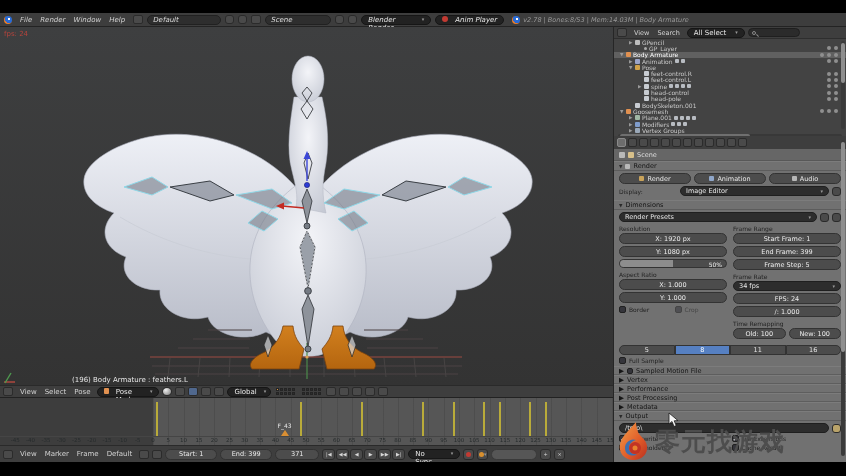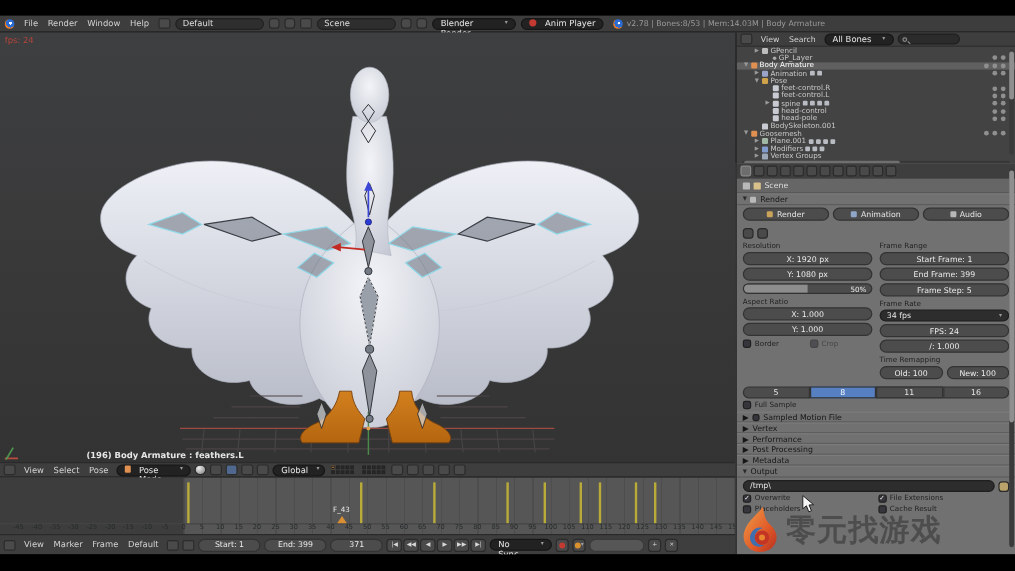--- a/index.html
+++ b/index.html
@@ -1,33 +1,33 @@
 <!DOCTYPE html>
 <html><head>
 <meta charset="utf-8">
 <style>
   *{margin:0;padding:0;box-sizing:border-box;}
   html,body{width:846px;height:476px;background:#000;font-family:"DejaVu Sans",sans-serif;overflow:hidden;}
   .abs{position:absolute;}
   #stage{position:relative;width:846px;height:476px;background:#000;}
 
   
-  #info-bar{left:0;top:13px;width:846px;height:14px;background:#3d3d3d;border-bottom:1px solid #232323;display:flex;align-items:center;gap:4px;padding:0 4px;font-size:7px;color:#cfcfcf;}
+  #info-bar{left:0;top:13px;width:846px;height:14px;background:#3d3d3d;border-bottom:1px solid #232323;display:flex;align-items:center;gap:4px;padding:0 4px;font-size:7px;color:#cfcfcf;font-style:italic;}
   .menu{padding:0 4px;color:#d2d2d2;}
   .dd-field{background:#2e2e2e;border:1px solid #212121;border-radius:6px;color:#dedede;font-size:7px;height:10px;display:flex;align-items:center;padding:0 5px;gap:3px;}
   .dd-dark{background:#222;border:1px solid #161616;border-radius:6px;color:#e8e8e8;font-size:7px;height:10px;display:flex;padding:0 6px;gap:7px;}
   .mini-btn{width:9px;height:9px;border-radius:3px;background:#4a4a4a;border:1px solid #2a2a2a;display:inline-block;}
   .caret{font-size:5px;color:#9a9a9a;}
   #stats{color:#9a9a9a;font-size:6.5px;margin-left:4px;display:flex;align-items:center;gap:3px;}
   .blender-glyph{width:8px;height:8px;border-radius:50%;background:radial-gradient(circle at 60% 40%, #fff 0 18%, #2a6bd4 19% 55%, #e87d2c 56% 100%);display:inline-block;}
 
   
   #viewport{left:0;top:27px;width:613px;height:358px;background:linear-gradient(#3e3f40,#333);overflow:hidden;}
   #fps-label{left:4px;top:3px;font-size:7px;color:#b5443c;}
-  #vp-info{left:72px;top:349px;font-size:7px;color:#e6e6e6;font-weight:bold;}
+  #vp-info{left:72px;top:349px;font-size:7px;color:#e6e6e6;}
   #vp-header{left:0;top:385px;width:613px;height:13px;background:#3e3e3e;border-top:1px solid #2a2a2a;border-bottom:1px solid #222;display:flex;align-items:center;gap:3px;padding:0 3px;font-size:7px;color:#cfcfcf;}
   .hicon{width:10px;height:9px;background:#4a4a4a;border:1px solid #2b2b2b;border-radius:2px;display:inline-block;}
   .hicon.active{background:#50688e;}
   .layerdots{display:flex;gap:1px;margin:0 2px;}
   .ldcol{display:flex;flex-direction:column;gap:1px;}
   .ldot{width:3px;height:3px;background:#2e2e2e;border:1px solid #242424;}
   .ldot.on{background:#d89540;}
 
   
   #tl-track{left:0;top:398px;width:613px;height:47px;background:#565656;background-image:repeating-linear-gradient(90deg,rgba(0,0,0,.10) 0 1px,transparent 1px 15.3px);overflow:hidden;}
@@ -403,21 +403,21 @@
     <span id="keying-field"></span>
     <span class="pbtn" style="width:11px">+</span>
     <span class="pbtn" style="width:11px">×</span>
   </div>
 
   <div id="outliner" class="abs">
     <div id="ol-header">
       <span class="hicon"></span>
       <span id="ol-menus"><span class="menu">View</span><span class="menu">Search</span></span>
       <span class="dd-dark" style="width:58px;justify-content:space-between">
-          <span>All Bones</span>
+          <span>All Select</span>
           <span class="caret">▾</span>
         </span>
       <span id="ol-search">
           <span class="lens"></span>
         </span>
     </div>
     <div id="outliner-rows">
         <div class="ol-row" style="padding-left: 15px;">
           <span class="ol-tri">▶</span>
           <span class="ol-ic ic-gpencil"></span>
@@ -587,24 +587,40 @@
           </span>
         <span class="btn3">
             <span style="width:5px;height:5px;background:#8fa6c9;border-radius:1px"></span>
             <span>Animation</span>
           </span>
         <span class="btn3">
             <span style="width:5px;height:5px;background:#b7b7b7;border-radius:1px"></span>
             <span>Audio</span>
           </span>
       </div>
+      <div class="row">
+        <span class="lbl" style="width:58px">Display:</span>
+        <span class="dk" style="flex:1">
+            <span>Image Editor</span>
+            <span class="caret">▾</span>
+          </span>
+        <span class="mini-btn"></span>
+      </div>
     </div>
 
+    <div class="phdr">
+        <span class="arr">▼</span>
+        <span>Dimensions</span>
+      </div>
     <div class="pbody">
       <div class="row">
+        <span class="dk" style="flex:1">
+            <span>Render Presets</span>
+            <span class="caret">▾</span>
+          </span>
         <span class="mini-btn"></span>
         <span class="mini-btn"></span>
       </div>
       <div class="cols">
         <div class="col">
           <div class="lbl">Resolution</div>
           <div class="f" style="margin-bottom:2px">X: 1920 px</div>
           <div class="f" style="margin-bottom:2px">Y: 1080 px</div>
           <div class="slider" style="margin-bottom:3px">
               <span class="fill" id="res-fill" style="width: 50%;"></span>

